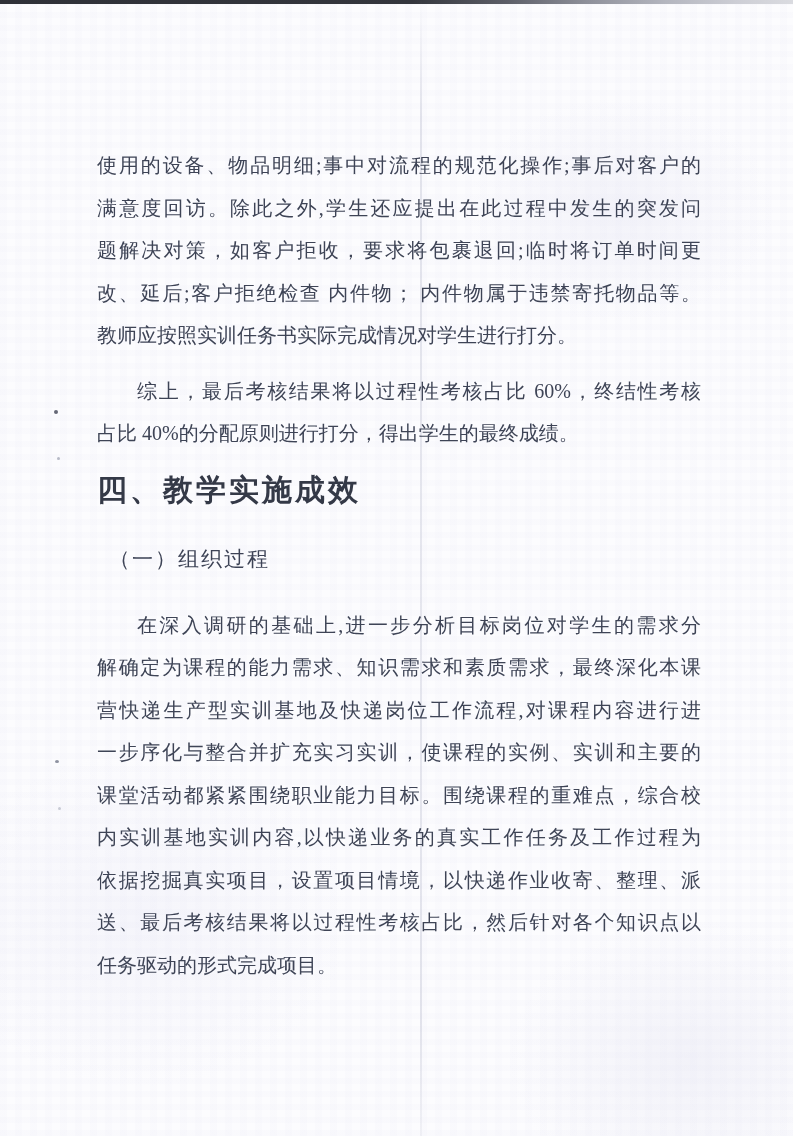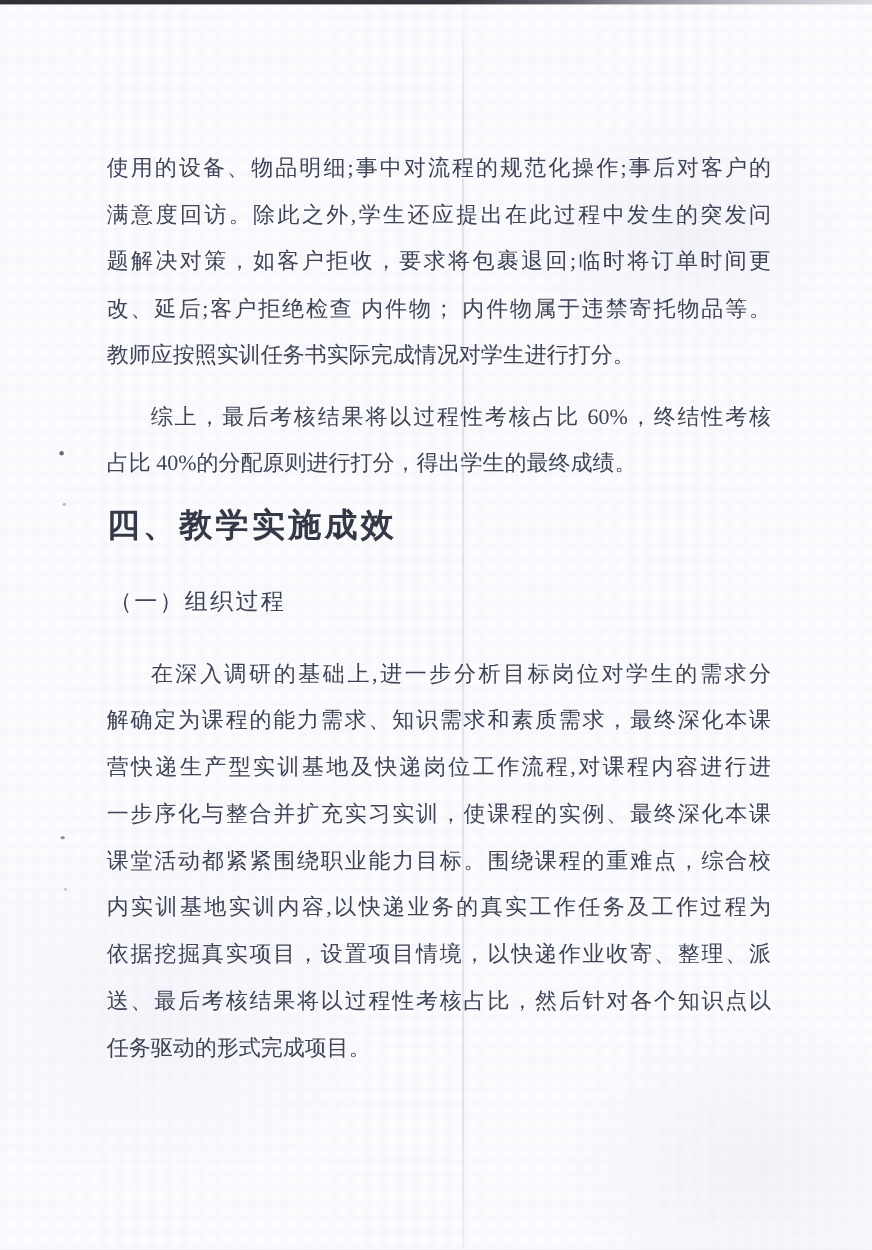--- a/index.html
+++ b/index.html
@@ -30,21 +30,21 @@
       rgba(197,199,214,.38) 55%, rgba(197,199,214,.45) 90%,
       rgba(199,201,214,.18) 100%);
   }
   .speck { position: absolute; border-radius: 50%; }
   .speck.s1 { left: 54px; top: 410px; width: 4px; height: 4px; background: #4a4e5e; opacity: .85; }
   .speck.s2 { left: 57px; top: 457px; width: 3px; height: 3px; background: #8b90a2; opacity: .6; }
   .speck.s3 { left: 55px; top: 760px; width: 4px; height: 3px; background: #6a6f80; opacity: .75; }
   .speck.s4 { left: 58px; top: 807px; width: 3px; height: 3px; background: #9aa0b0; opacity: .5; }
 
   .content {
-    position: absolute; left: 97px; top: 132px; width: 604px;
+    position: absolute; left: 97px; top: 144px; width: 604px;
     color: #3e4456;
   }
   .para { margin: 0; padding: 0; }
   .para + .para { margin-top: 13px; }
   .line {
     display: block;
     height: 42.5px;
     line-height: 42.5px;
     font-size: 20px;
     white-space: normal;
@@ -57,21 +57,21 @@
   .h-section {
     margin: 20px 0 0 0; padding: 0;
     height: 30px; line-height: 30px;
     font-family: "Liberation Sans", sans-serif;
     font-weight: 700;
     font-size: 30px;
     letter-spacing: 3px;
     color: #343947;
   }
   .h-sub {
-    margin: 39px 0 0 2px; padding: 0;
+    margin: 39px 0 0 12px; padding: 0;
     height: 30px; line-height: 30px;
     font-family: "Liberation Serif", serif;
     font-weight: 500;
     font-size: 21px;
     letter-spacing: 2px;
     color: #3d4356;
   }
   .para3 { margin-top: 30px; }
 </style>
 </head>
@@ -102,21 +102,21 @@
     </p>
 
     <h2 class="h-section">四、教学实施成效</h2>
 
     <h3 class="h-sub">（一）组织过程</h3>
 
     <p class="para para3">
       <span class="line fill indent">在深入调研的基础上,进一步分析目标岗位对学生的需求分</span>
       <span class="line fill">解确定为课程的能力需求、知识需求和素质需求，最终深化本课</span>
       <span class="line fill">营快递生产型实训基地及快递岗位工作流程,对课程内容进行进</span>
-      <span class="line fill">一步序化与整合并扩充实习实训，使课程的实例、最终深化本课</span>
+      <span class="line fill">一步序化与整合并扩充实习实训，使课程的实例、实训和主要的</span>
       <span class="line fill">课堂活动都紧紧围绕职业能力目标。围绕课程的重难点，综合校</span>
       <span class="line fill">内实训基地实训内容,以快递业务的真实工作任务及工作过程为</span>
       <span class="line fill">依据挖掘真实项目，设置项目情境，以快递作业收寄、整理、派</span>
       <span class="line fill">送、最后考核结果将以过程性考核占比，然后针对各个知识点以</span>
       <span class="line">任务驱动的形式完成项目。</span>
     </p>
 
   </div>
 </div>
 

